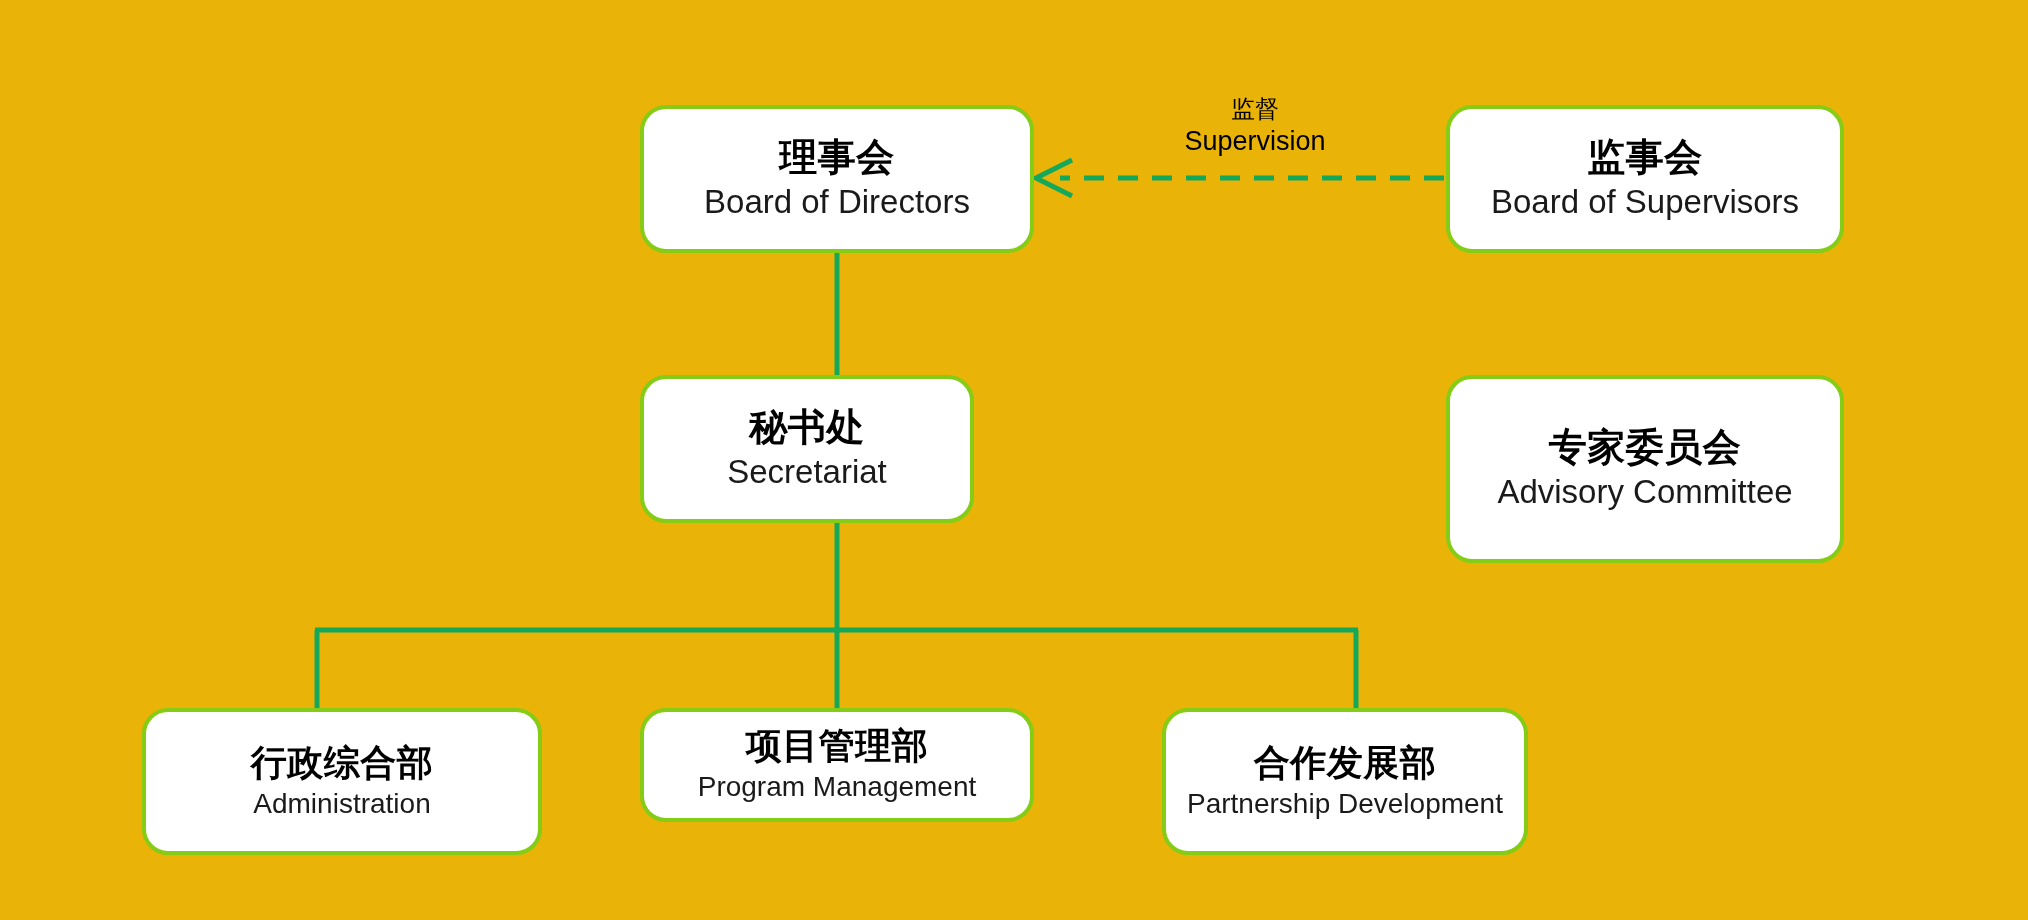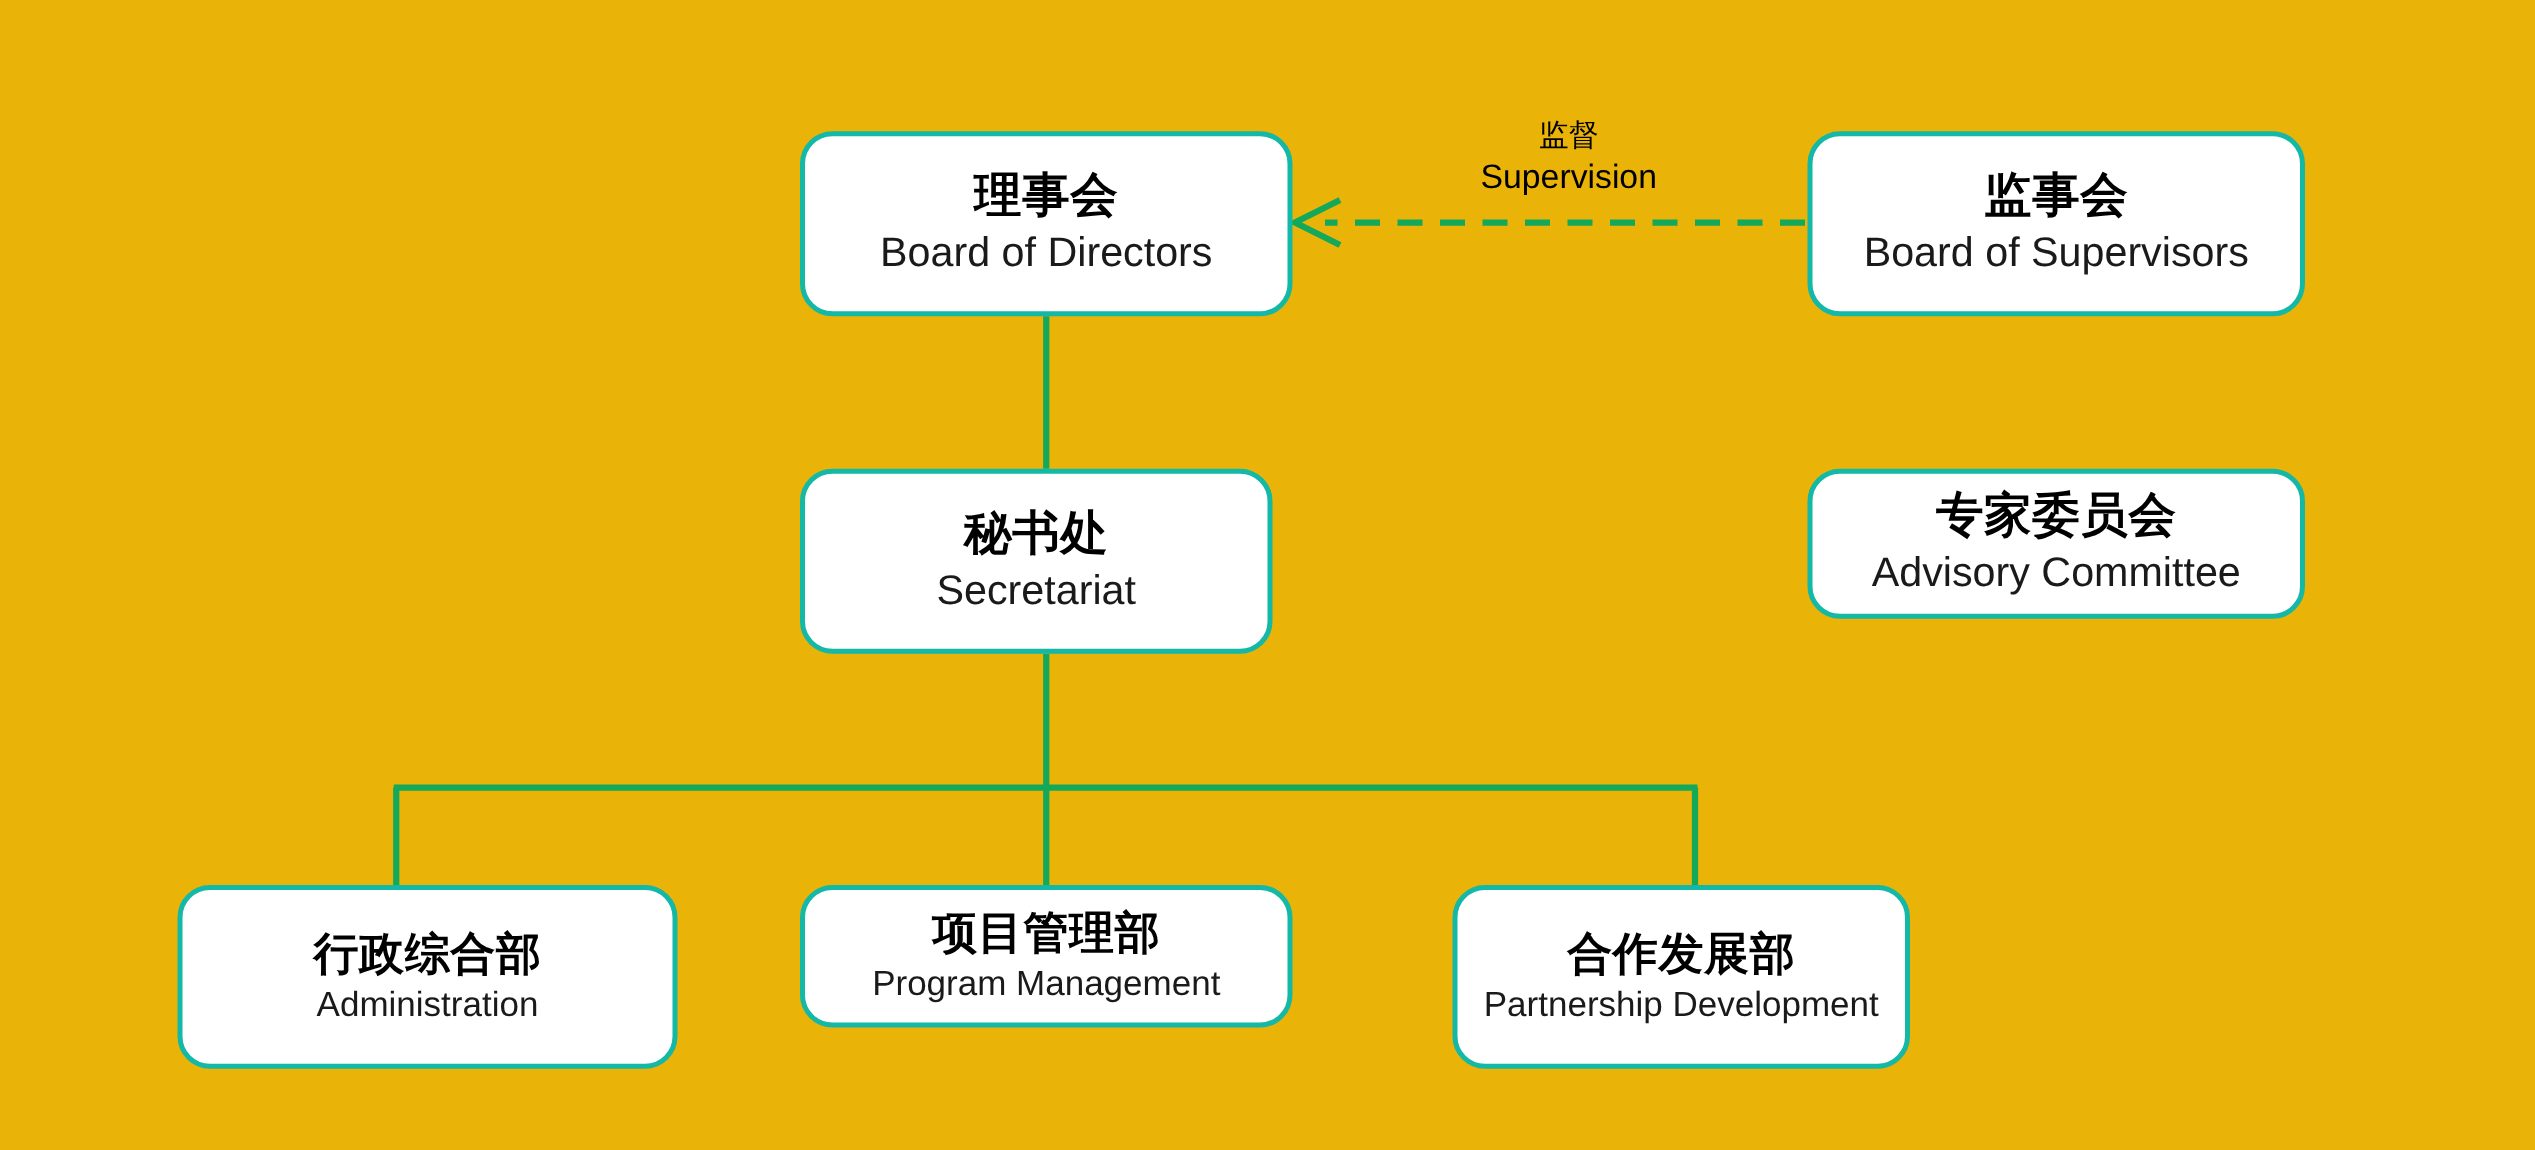--- a/index.html
+++ b/index.html
@@ -30,21 +30,21 @@
     height: 920px;
     z-index: 1;
   }
 
   
   .node {
     position: absolute;
     z-index: 2;
     box-sizing: border-box;
     background: #ffffff;
-    border: 4px solid #14b8a6;
+    border: 4px solid #84cc16;
     border-radius: 26px;
     display: flex;
     flex-direction: column;
     align-items: center;
     justify-content: center;
     text-align: center;
     padding: 6px 18px;
   }
 
   .node-zh {
@@ -65,22 +65,22 @@
   
   .size-lg .node-zh { font-size: 38px; }
   .size-lg .node-en { font-size: 33px; }
 
   .size-md .node-zh { font-size: 36px; }
   .size-md .node-en { font-size: 28px; }
 
   
   #node-board-of-directors   { left: 640px;  top: 105px; width: 394px; height: 148px; }
   #node-board-of-supervisors { left: 1446px; top: 105px; width: 398px; height: 148px; }
-  #node-secretariat          { left: 640px;  top: 375px; width: 378px; height: 148px; }
-  #node-advisory-committee   { left: 1446px; top: 375px; width: 398px; height: 120px; }
+  #node-secretariat          { left: 640px;  top: 375px; width: 334px; height: 148px; }
+  #node-advisory-committee   { left: 1446px; top: 375px; width: 398px; height: 188px; }
   #node-administration       { left: 118px;  top: 708px; width: 400px; height: 147px; margin-left: 24px; }
   #node-program-management   { left: 640px;  top: 708px; width: 394px; height: 114px; }
   #node-partnership-dev      { left: 1162px; top: 708px; width: 366px; height: 147px; }
 
   
   #supervision-label {
     position: absolute;
     z-index: 3;
     left: 1140px;
     top: 94px;

